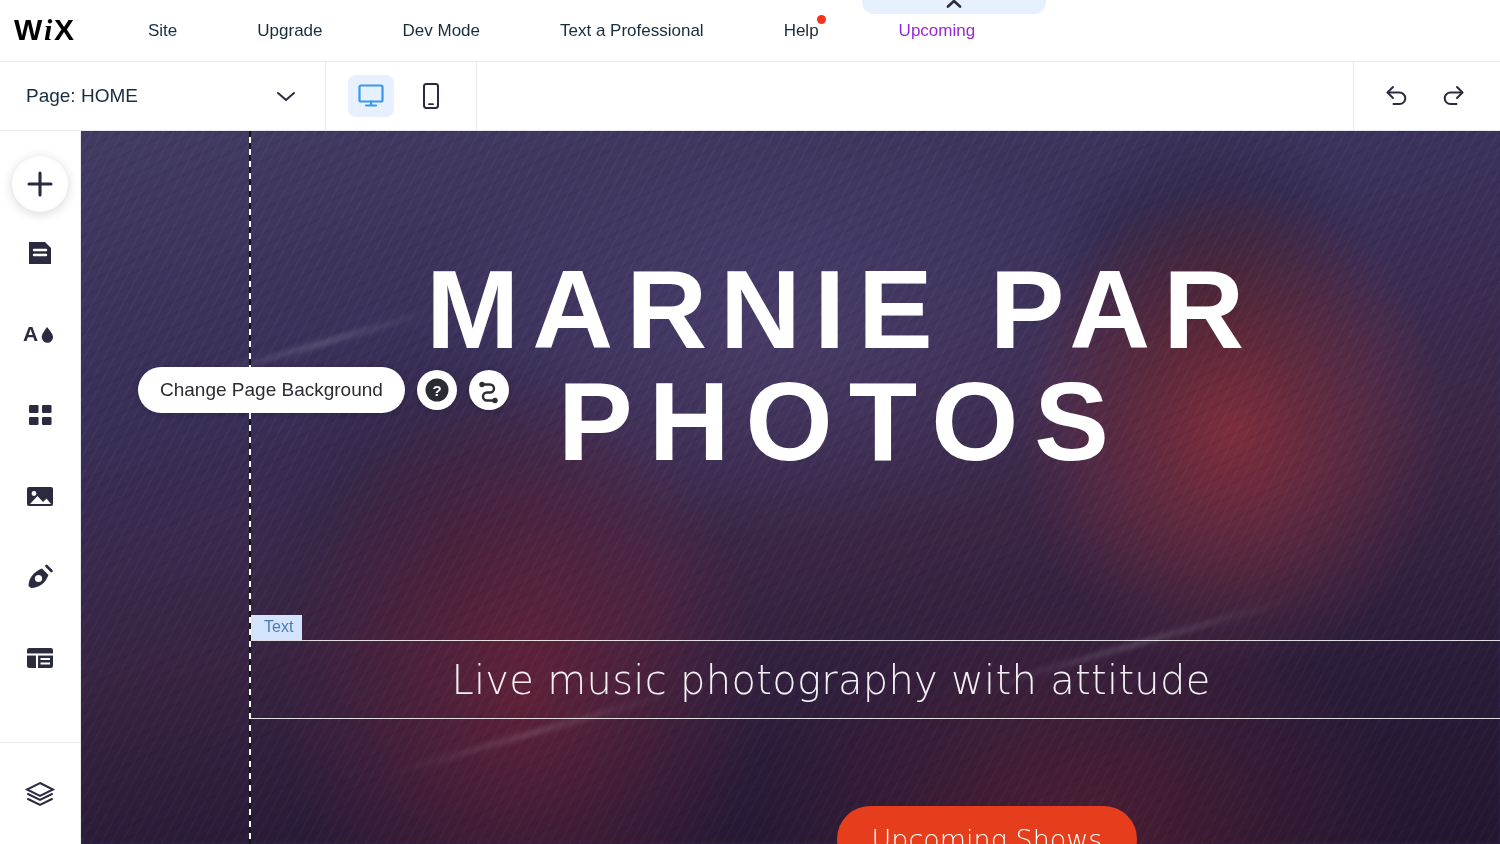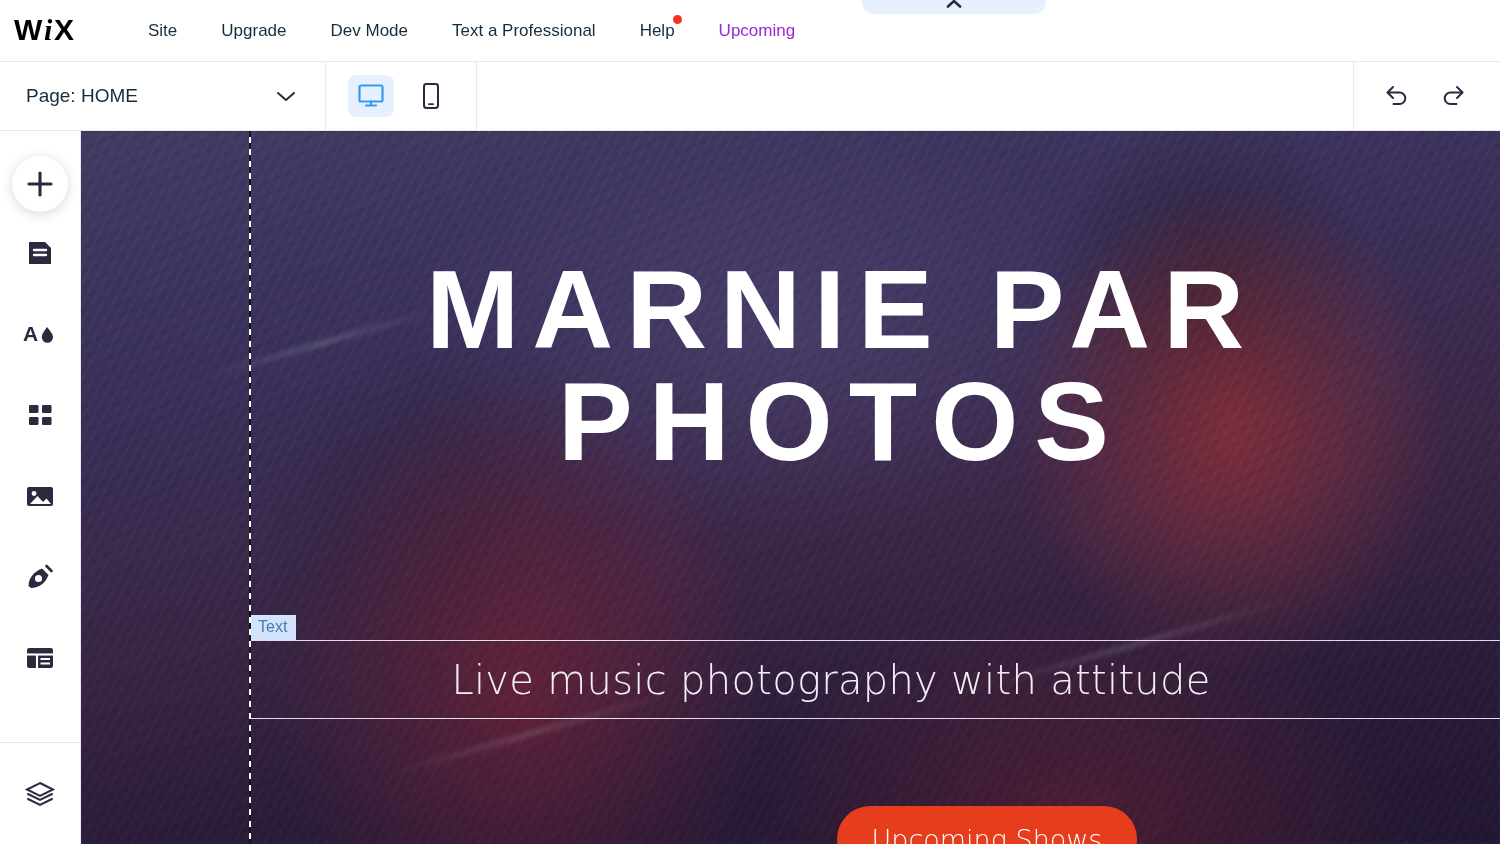--- a/index.html
+++ b/index.html
@@ -13,21 +13,21 @@
   
   .topbar{
     position:absolute; top:0; left:0; width:1500px; height:62px;
     background:#fff; display:flex; align-items:center;
     border-bottom:1px solid #e8eaed;
   }
   .wix-logo{
     margin-left:12px; width:76px; height:40px;
     display:flex; align-items:center; justify-content:center;
   }
-  .topmenu{ display:flex; align-items:flex-start; margin-left:38px; }
+  .topmenu{ display:flex; align-items:flex-start; margin-left:38px;gap:36px; }
   .topmenu-item{
     position:relative; font-size:17px; color:#162d3d;
     padding:0 22px; cursor:default; white-space:nowrap;
   }
   .topmenu-item.upgrade{ color:#9a27d5; }
   .help-dot{
     position:absolute; top:-6px; right:15px;
     width:9px; height:9px; border-radius:50%; background:#f4341b;
   }
   .collapse-tab{
@@ -151,21 +151,21 @@
   .sub-text{
     position:absolute; top:510px; left:0; width:1419px; height:78px;
     display:flex; align-items:center; justify-content:center;
     color:#f2f0f5; font-size:40px; font-weight:300;
     font-family:"DejaVu Sans", sans-serif;
     letter-spacing:.3px; z-index:31; padding-left:81px;
   }
   .text-badge{
     position:absolute; top:484px; left:169px;
     background:#d3e3fb; color:#4a7bb5;
-    font-size:16px; padding:3px 9px 4px 8px;
+    font-size:16px; padding:3px 9px 4px 14px;
     z-index:32; line-height:1.15;
   }
 
   .cta-btn{
     position:absolute; top:675px; left:756px;
     width:300px; height:66px; border-radius:33px;
     background:#e63e1c; color:#fff; font-size:27px;
     display:flex; align-items:center; justify-content:center;
     font-family:"DejaVu Sans", sans-serif; font-weight:300;
     z-index:30; cursor:pointer;
@@ -356,13 +356,31 @@
     <span>MARNIE PAR</span>
     <span class="l2">PHOTOS</span>
   </div>
 
   <div class="sub-box"></div>
   <div class="text-badge">Text</div>
   <div class="sub-text">Live music photography with attitude</div>
 
   <div class="cta-btn">Upcoming Shows</div>
 
+  <div class="cpb-wrap">
+    <div class="cpb-pill">
+      <span>Change Page Background</span>
+    </div>
+    <div class="cpb-circle">
+      <svg width="30" height="30" viewBox="0 0 30 30" aria-hidden="true">
+        <circle cx="15" cy="15" r="11.5" fill="#2b2b33"></circle>
+        <text x="15" y="21" text-anchor="middle" font-family="'Liberation Sans',sans-serif" font-size="15" font-weight="bold" fill="#fff">?</text>
+      </svg>
+    </div>
+    <div class="cpb-circle">
+      <svg width="30" height="30" viewBox="0 0 30 30" aria-hidden="true">
+        <path d="M8 9.5 H16 a4 4 0 0 1 0 8 H13 a4 4 0 0 0 0 8 H21" fill="none" stroke="#2b2b33" stroke-width="2.4" stroke-linecap="round"></path>
+        <circle cx="8" cy="9.5" r="2.7" fill="#2b2b33"></circle>
+        <circle cx="21" cy="25.5" r="2.7" fill="#2b2b33"></circle>
+      </svg>
+    </div>
+  </div>
 </div>
 
 </body></html>

